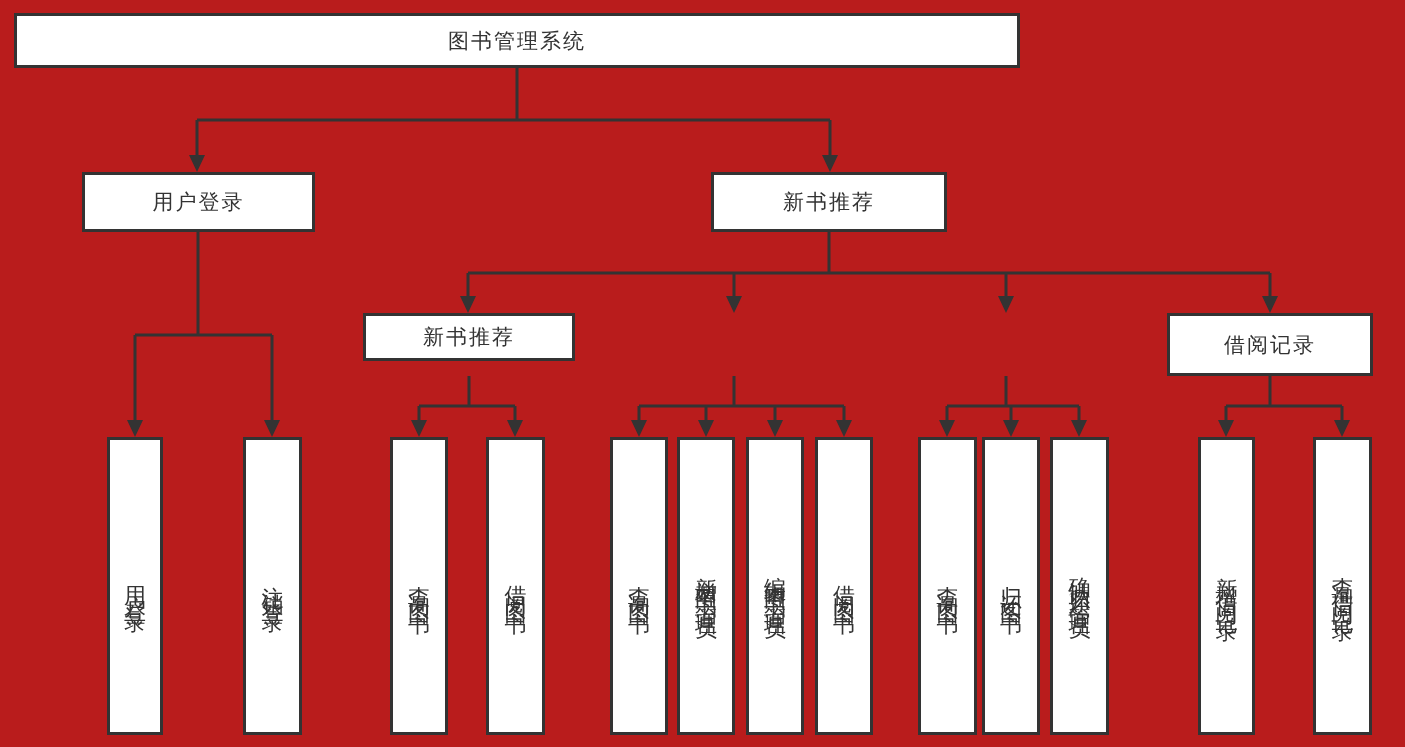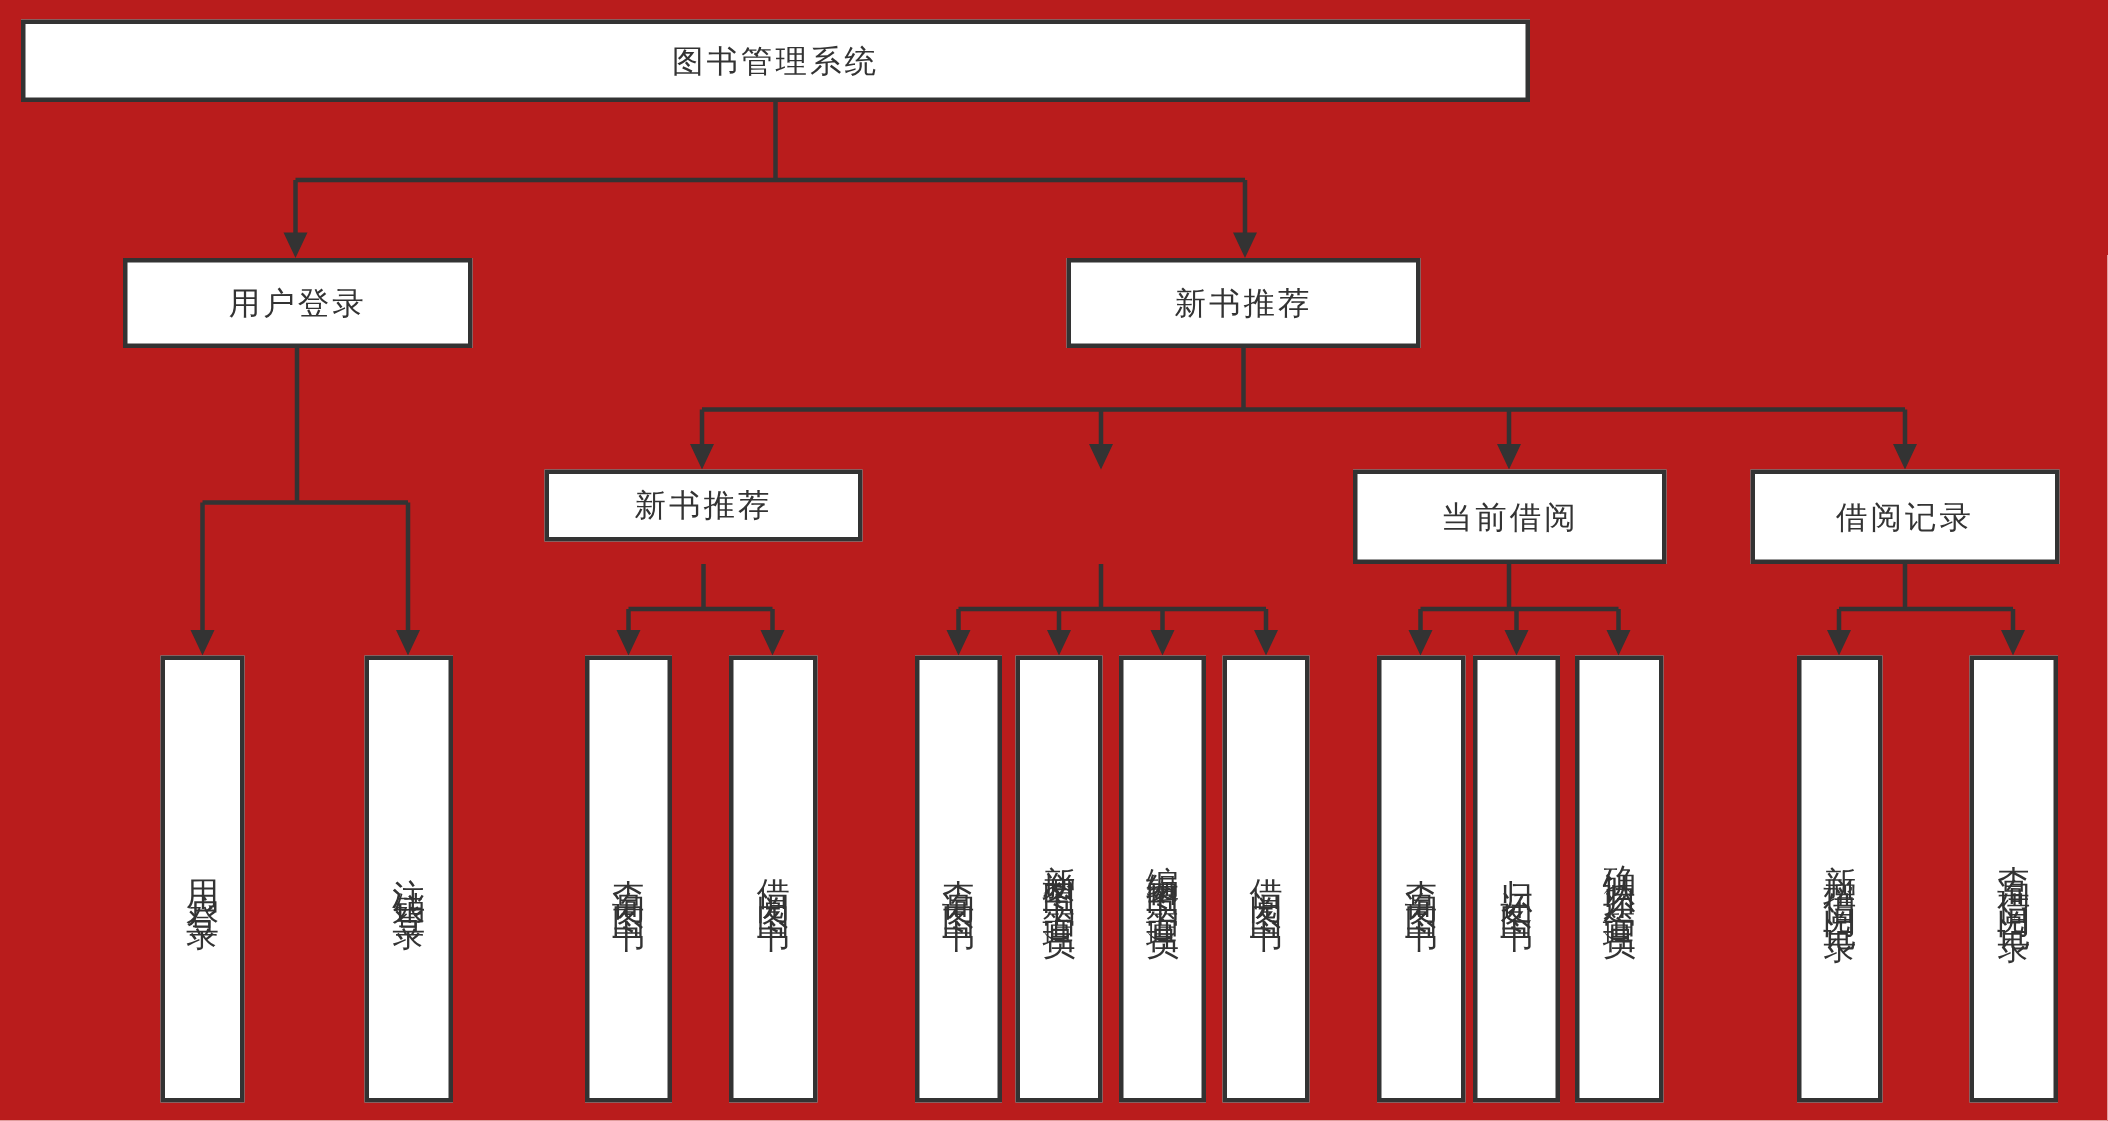--- a/index.html
+++ b/index.html
@@ -101,21 +101,20 @@
     <path class="line" d="M1270 376 L1270 406 M1226 406 L1342 406 M1226 406 L1226 422 M1342 406 L1342 422"></path>
     <path class="head" d="M1218 420 L1234 420 L1226 437 Z M1334 420 L1350 420 L1342 437 Z"></path>
   </svg>
 
   <div class="hnode" style="left:14px; top:13px; width:1006px; height:55px;">图书管理系统</div>
 
   <div class="hnode" style="left:82px; top:172px; width:233px; height:60px;">用户登录</div>
   <div class="hnode" style="left:711px; top:172px; width:236px; height:60px;">新书推荐</div>
 
   <div class="hnode" style="left:363px; top:313px; width:212px; height:48px;">新书推荐</div>
-  <div class="hnode" style="left:902px; top:313px; width:209px; height:63px;">当前借阅</div>
   <div class="hnode" style="left:1167px; top:313px; width:206px; height:63px;">借阅记录</div>
 
   <div class="vnode" style="left:107px; top:437px; width:56px; height:298px;">用户登录</div>
   <div class="vnode" style="left:243px; top:437px; width:59px; height:298px;">注销登录</div>
 
   <div class="vnode" style="left:390px; top:437px; width:58px; height:298px;">查询图书</div>
   <div class="vnode" style="left:486px; top:437px; width:59px; height:298px;">借阅图书</div>
 
   <div class="vnode" style="left:610px; top:437px; width:58px; height:298px;">查询图书</div>
   <div class="vnode" style="left:677px; top:437px; width:58px; height:298px; letter-spacing:6px;">新增图书（管理员）</div>

